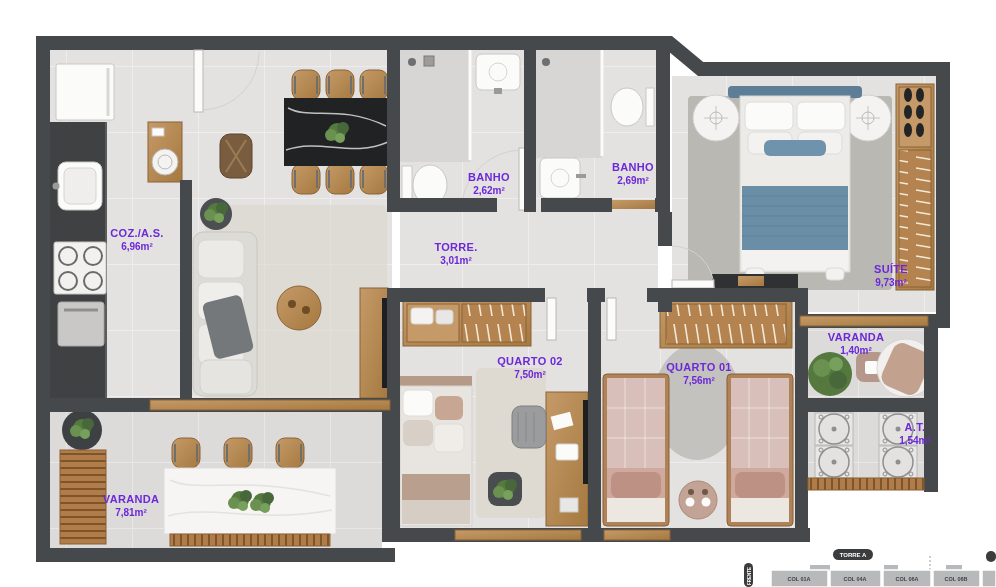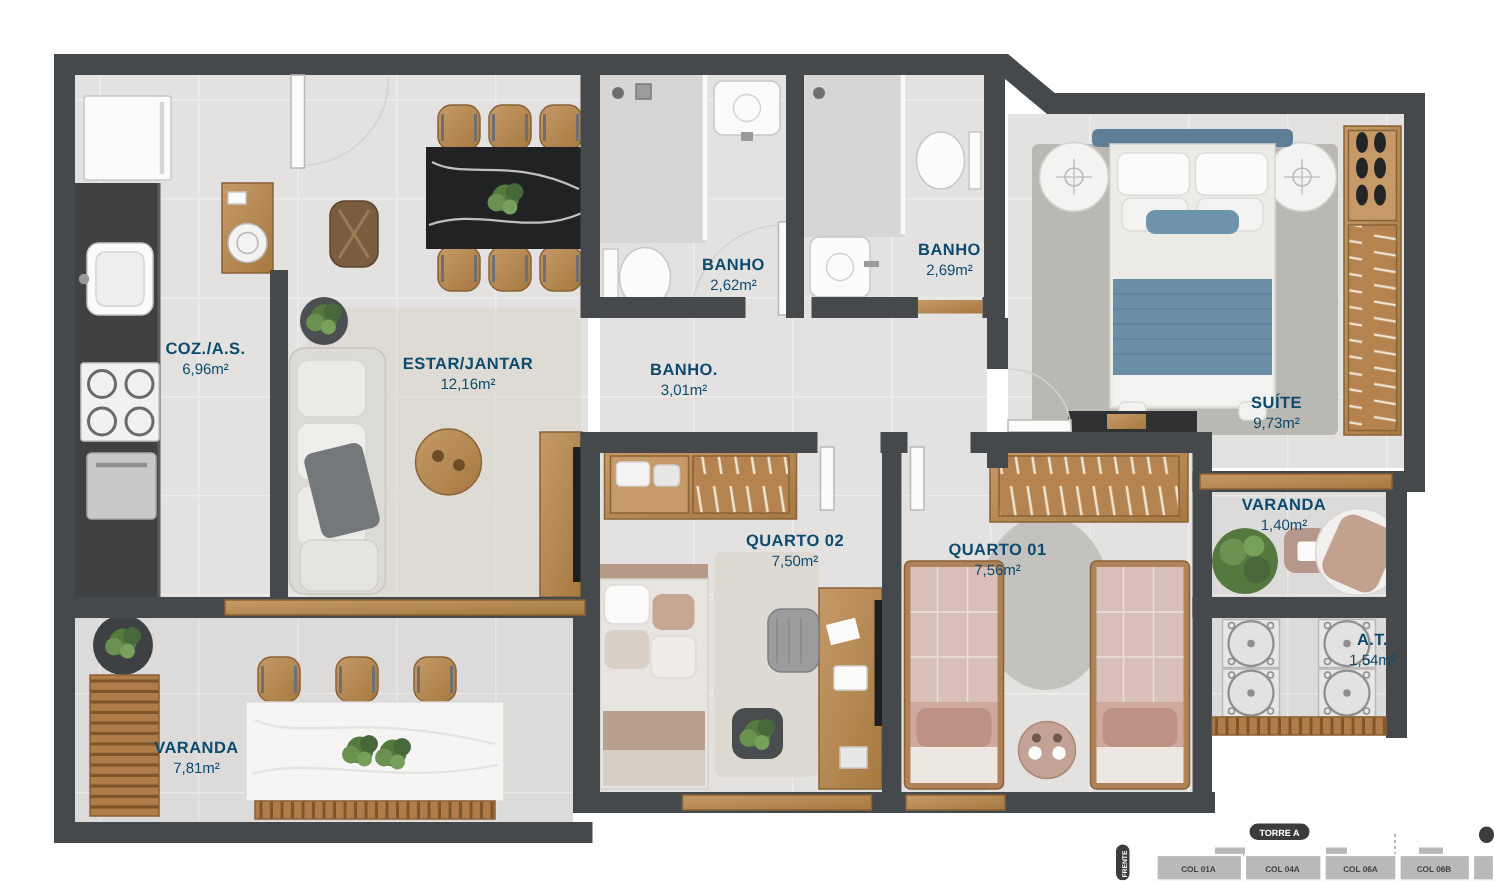--- a/index.html
+++ b/index.html
@@ -1,22 +1,22 @@
 <!DOCTYPE html>
 <html><head>
 <meta charset="utf-8">
 <style>
   html,body{margin:0;padding:0;background:#ffffff;}
   #plan{position:relative;width:996px;height:587px;background:#ffffff;overflow:hidden;
         font-family:"Liberation Sans", sans-serif;}
   #gfx{position:absolute;left:0;top:0;}
   .rlabel{position:absolute;transform:translateX(-50%);text-align:center;line-height:1.3;
-          color:#0c4a6e;white-space:nowrap;z-index:5;}
+          color:#6d28d9;white-space:nowrap;z-index:5;}
   .rlabel .nm{display:block;font-size:11px;font-weight:700;letter-spacing:.3px;}
-  .rlabel .ar{display:block;font-size:10px;font-weight:400;}
+  .rlabel .ar{display:block;font-size:10px;font-weight:700;}
 </style>
 </head>
 <body>
 
 <div id="plan">
 <svg id="gfx" width="996" height="587" viewBox="0 0 996 587">
   <defs>
     <pattern id="tile" width="66" height="66" patternUnits="userSpaceOnUse">
       <rect width="66" height="66" fill="#e3e2e0"></rect>
       <path d="M66 0H0V66" stroke="#eeedeb" stroke-width="2" fill="none"></path>
@@ -339,49 +339,45 @@
       <text x="907" y="581">COL 06A</text>
       <text x="956" y="581">COL 06B</text>
     </g>
   </g>
 </svg>
 
 <div class="rlabel" style="left:137px;top:226px">
   <span class="nm">COZ./A.S.</span>
   <span class="ar">6,96m²</span>
 </div>
-<div class="rlabel" style="left:312px;top:236px">
-  <span class="nm">ESTAR/JANTAR</span>
-  <span class="ar">12,16m²</span>
-</div>
 <div class="rlabel" style="left:489px;top:170px">
   <span class="nm">BANHO</span>
   <span class="ar">2,62m²</span>
 </div>
 <div class="rlabel" style="left:633px;top:160px">
   <span class="nm">BANHO</span>
   <span class="ar">2,69m²</span>
 </div>
 <div class="rlabel" style="left:456px;top:240px">
-  <span class="nm">BANHO.</span>
+  <span class="nm">TORRE.</span>
   <span class="ar">3,01m²</span>
 </div>
-<div class="rlabel" style="left:851px;top:262px">
+<div class="rlabel" style="left:891px;top:262px">
   <span class="nm">SUÍTE</span>
   <span class="ar">9,73m²</span>
 </div>
 <div class="rlabel" style="left:856px;top:330px">
   <span class="nm">VARANDA</span>
   <span class="ar">1,40m²</span>
 </div>
 <div class="rlabel" style="left:530px;top:354px">
   <span class="nm">QUARTO 02</span>
   <span class="ar">7,50m²</span>
 </div>
-<div class="rlabel" style="left:665px;top:360px">
+<div class="rlabel" style="left:699px;top:360px">
   <span class="nm">QUARTO 01</span>
   <span class="ar">7,56m²</span>
 </div>
 <div class="rlabel" style="left:915px;top:420px">
   <span class="nm">A.T.</span>
   <span class="ar">1,54m²</span>
 </div>
 <div class="rlabel" style="left:131px;top:492px">
   <span class="nm">VARANDA</span>
   <span class="ar">7,81m²</span>

